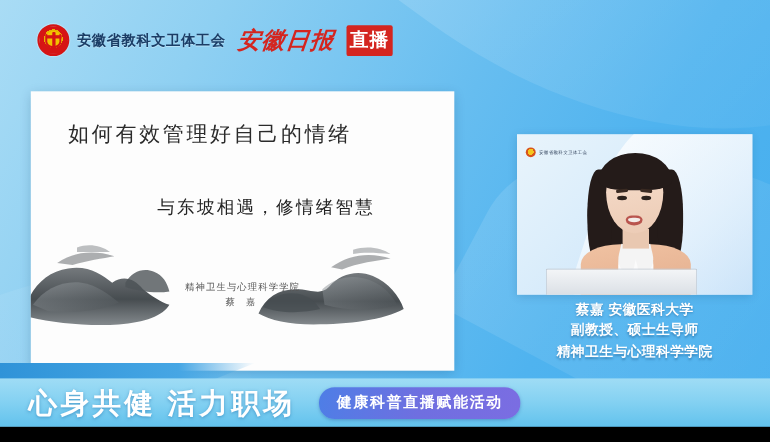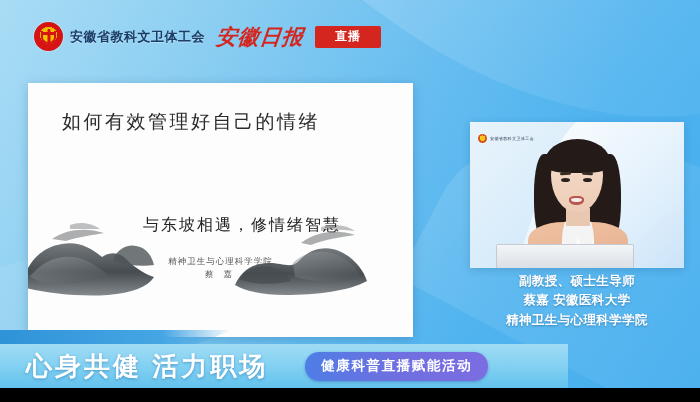--- a/index.html
+++ b/index.html
@@ -80,22 +80,22 @@
   }
   .paper-brand {
     font-family: "Liberation Serif", "DejaVu Serif", serif;
     font-size: 21px; font-weight: 700; color: #d4251f;
     font-style: italic; letter-spacing: 1px;
     white-space: nowrap; margin-left: 4px;
     transform: skewX(-6deg);
   }
   .live-badge {
     background: #d4251f; color: #fff;
-    font-size: 12px; font-weight: 700;
-    padding: 2px 20px 3px; border-radius: 2px;
+    font-size: 17px; font-weight: 700;
+    padding: 2px 3px 3px; border-radius: 2px;
     letter-spacing: 1px; white-space: nowrap;
     margin-left: 4px;
   }
 
   
   .slide {
     position: absolute;
     left: 28px; top: 83px;
     width: 385px; height: 254px;
     background: #fdfdfd;
@@ -104,21 +104,21 @@
     z-index: 4;
   }
   .slide-title {
     position: absolute; left: 34px; top: 26px;
     font-family: "Liberation Serif", "DejaVu Serif", serif;
     font-size: 19px; color: #2b2b2b; letter-spacing: 2.5px;
   }
   .slide-subtitle {
     position: absolute; left: 115px; top: 96px;
     font-family: "Liberation Serif", "DejaVu Serif", serif;
-    font-size: 16px; color: #222; letter-spacing: 2px; margin-top: 36px;
+    font-size: 16px; color: #222; letter-spacing: 2px;
   }
   .slide-credit {
     position: absolute; left: 0; right: 0; top: 172px;
     text-align: center;
     font-family: "Liberation Serif", "DejaVu Serif", serif;
     font-size: 8.5px; color: #555; line-height: 1.55;
     letter-spacing: 1px;
   }
   .slide-credit .name { letter-spacing: 4px; text-align: center; }
 
@@ -222,33 +222,33 @@
   
   .bottom-accent {
     position: absolute; left: 0; top: 330px;
     width: 232px; height: 26px;
     background: linear-gradient(90deg, #2f93d8, #46a6e4 70%, rgba(70,166,228,0));
     clip-path: polygon(0 0, 100% 0, 72% 100%, 0 100%);
     z-index: 5;
   }
   .bottom-banner {
     position: absolute; left: 0; bottom: 14px;
-    width: 568px; height: 44px;
+    width: 700px; height: 44px;
     background: linear-gradient(180deg, #9fdcf5 0%, #86d2f2 45%, #62c2ed 100%);
     display: flex; align-items: center;
     z-index: 7;
   }
   .banner-slogan {
     margin-left: 26px;
     font-size: 26px; font-weight: 700; color: #ffffff;
     letter-spacing: 3px; white-space: nowrap;
     text-shadow: 0 1px 3px rgba(30,110,170,.55);
   }
   .banner-pill {
-    margin-left: 37px;
+    margin-left: 22px;
     background: linear-gradient(98deg, #4e7ee6, #6f6fe0 50%, #7b6de2 100%);
     color: #fff; font-size: 13.5px; font-weight: 700;
     padding: 5px 16px 6px; border-radius: 14px;
     letter-spacing: 1.6px; white-space: nowrap;
     box-shadow: 0 1px 3px rgba(30,60,140,.35);
   }
   .bottom-bar {
     position: absolute; left: 0; bottom: 0;
     width: 700px; height: 14px; background: #000;
     z-index: 8;
@@ -329,22 +329,22 @@
     <div class="spk spk-fringe"></div>
     <div class="spk spk-brow-l"></div>
     <div class="spk spk-brow-r"></div>
     <div class="spk spk-eye-l"></div>
     <div class="spk spk-eye-r"></div>
     <div class="spk spk-mouth"></div>
     <div class="spk spk-laptop"></div>
   </div>
 
   <div class="speaker-info">
+    <div>蔡嘉 安徽医科大学</div>
     <div>副教授、硕士生导师</div>
-    <div>蔡嘉 安徽医科大学</div>
     <div>精神卫生与心理科学学院</div>
   </div>
 
   <div class="bottom-accent"></div>
 
   <div class="bottom-banner">
     <div class="banner-slogan">心身共健 活力职场</div>
     <div class="banner-pill">健康科普直播赋能活动</div>
   </div>
 

